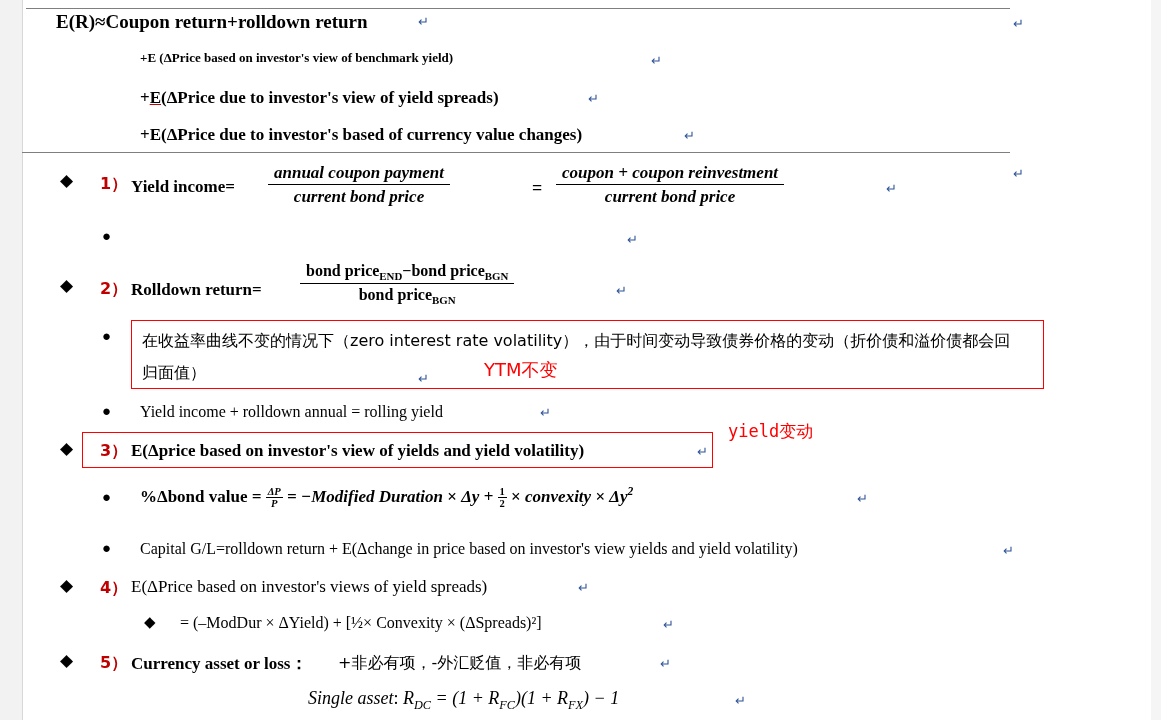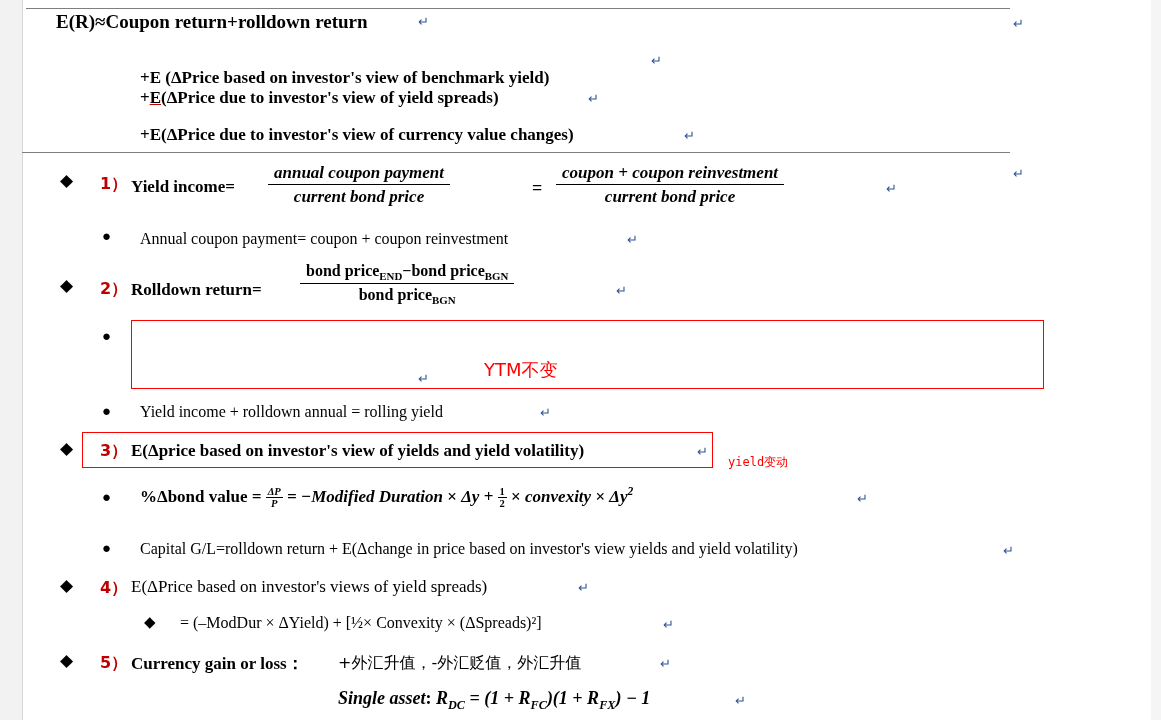--- a/index.html
+++ b/index.html
@@ -132,76 +132,76 @@
   <div class="left-strip"></div>
   <div class="right-strip"></div>
 
   <div class="hr hr-top"></div>
   <div class="hr hr-mid"></div>
 
   <div class="line b" style="left:56px; top:11px; font-size:19px;">E(R)≈Coupon return+rolldown return</div>
   <span class="pilcrow line" style="left:418px; top:14px;">↵</span>
   <span class="pilcrow line" style="left:1013px; top:16px;">↵</span>
 
-  <div class="line b" style="left:140px; top:50px; font-size:17px;margin-top:18px;">+E (ΔPrice based on investor's view of benchmark yield)</div>
+  <div class="line b" style="left:140px; top:50px; font-size:13px;">+E (ΔPrice based on investor's view of benchmark yield)</div>
   <span class="pilcrow line" style="left:651px; top:53px;">↵</span>
 
   <div class="line b" style="left:140px; top:88px; font-size:17px;">
     <span>+</span><span class="underline-wavy">E</span><span>(ΔPrice due to investor's view of yield spreads)</span>
   </div>
   <span class="pilcrow line" style="left:588px; top:91px;">↵</span>
 
-  <div class="line b" style="left:140px; top:125px; font-size:17px;">+E(ΔPrice due to investor's view of currency value changes)</div>
+  <div class="line b" style="left:140px; top:125px; font-size:17px;">+E(ΔPrice due to investor's based of currency value changes)</div>
   <span class="pilcrow line" style="left:684px; top:128px;">↵</span>
 
   <span class="line diamond" style="left:60px; top:172px;">◆</span>
   <span class="line num-red" style="left:100px; top:174px;">1）</span>
   <span class="line b" style="left:131px; top:177px; font-size:17px;">Yield income=</span>
 
   <span class="line frac" style="left:268px; top:163px; font-size:17px;">
     <span class="num">annual  coupon  payment</span>
     <span class="den">current  bond  price</span>
   </span>
   <span class="line b" style="left:532px; top:178px; font-size:18px;">=</span>
   <span class="line frac" style="left:556px; top:163px; font-size:17px;">
     <span class="num">coupon  +  coupon  reinvestment</span>
     <span class="den">current  bond  price</span>
   </span>
   <span class="pilcrow line" style="left:886px; top:181px;">↵</span>
   <span class="pilcrow line" style="left:1013px; top:166px;">↵</span>
 
   <span class="line bullet" style="left:102px; top:229px;">●</span>
-  <span class="line" style="left:140px; top:230px; font-size:16px;">Annual coupon payment= coupon + coupon reinvestment</span>
   <span class="pilcrow line" style="left:627px; top:232px;">↵</span>
 
   <span class="line diamond" style="left:60px; top:277px;">◆</span>
   <span class="line num-red" style="left:100px; top:279px;">2）</span>
   <span class="line b" style="left:131px; top:280px; font-size:17px;">Rolldown return=</span>
 
   <span class="line frac" style="left:300px; top:262px; font-size:16px; font-style:normal;text-align:center;">
     <span class="num"><span>bond  price</span><span class="sub">END</span><span>−</span><span>bond  price</span><span class="sub">BGN</span></span>
     <span class="den"><span>bond  price</span><span class="sub">BGN</span></span>
   </span>
   <span class="pilcrow line" style="left:616px; top:283px;">↵</span>
 
   <div class="redbox" style="left:131px; top:320px; width:913px; height:69px;"></div>
   <span class="line bullet" style="left:102px; top:329px;">●</span>
+  <div style="position:absolute; left:142px; top:325px; width:880px; font-size:16px; line-height:32px;" class="cjk">在收益率曲线不变的情况下（zero interest rate volatility），由于时间变动导致债券价格的变动（折价债和溢价债都会回归面值）</div>
   <span class="pilcrow line" style="left:418px; top:371px;">↵</span>
   <span class="redtext cjk" style="left:484px; top:358px; font-size:18px;">YTM不变</span>
 
   <span class="line bullet" style="left:102px; top:404px;">●</span>
   <span class="line" style="left:140px; top:403px; font-size:16px;">Yield income + rolldown annual = rolling yield</span>
   <span class="pilcrow line" style="left:540px; top:405px;">↵</span>
 
   <div class="redbox" style="left:82px; top:432px; width:631px; height:36px;"></div>
   <span class="line diamond" style="left:60px; top:440px;">◆</span>
   <span class="line num-red" style="left:100px; top:441px;">3）</span>
   <span class="line b" style="left:131px; top:441px; font-size:17px;">E(Δprice based on investor's view of yields and yield volatility)</span>
   <span class="pilcrow line" style="left:697px; top:444px;">↵</span>
-  <span class="redtext mono-red" style="left:728px; top:454px; font-size:12px;">yield变动</span>
+  <span class="redtext mono-red" style="left:728px; top:420px; font-size:17px;">yield变动</span>
 
   <span class="line bullet" style="left:102px; top:490px;">●</span>
   <div class="line b" style="left:140px; top:485px; font-size:17px; font-style:italic;">
     <span style="font-style:normal;">%Δbond  value</span>
     <span>=</span>
     <span class="smallfrac" style="font-style:italic;">
       <span class="num">ΔP</span>
       <span class="den">P</span>
     </span>
     <span>=</span>
@@ -228,23 +228,23 @@
   <span class="line num-red" style="left:100px; top:578px;">4）</span>
   <span class="line" style="left:131px; top:577px; font-size:17px;">E(ΔPrice based on investor's views of yield spreads)</span>
   <span class="pilcrow line" style="left:578px; top:580px;">↵</span>
 
   <span class="line diamond" style="left:144px; top:615px; font-size:15px;">◆</span>
   <span class="line" style="left:180px; top:614px; font-size:16px;">= (–ModDur × ΔYield) + [½× Convexity × (ΔSpreads)²]</span>
   <span class="pilcrow line" style="left:663px; top:617px;">↵</span>
 
   <span class="line diamond" style="left:60px; top:652px;">◆</span>
   <span class="line num-red" style="left:100px; top:653px;">5）</span>
-  <span class="line b" style="left:131px; top:652px; font-size:17px;">Currency gain or loss：</span>
-  <span class="line cjk" style="left:338px; top:653px; font-size:16px;">+外汇升值，-外汇贬值，外汇升值</span>
+  <span class="line b" style="left:131px; top:652px; font-size:17px;">Currency asset or loss：</span>
+  <span class="line cjk" style="left:338px; top:653px; font-size:16px;">+非必有项，-外汇贬值，非必有项</span>
   <span class="pilcrow line" style="left:660px; top:656px;">↵</span>
 
-  <div class="line" style="left:338px; top:688px; font-size:18px; font-style:italic; font-weight:bold;">
+  <div class="line" style="left:308px; top:688px; font-size:18px; font-style:italic; font-weight:normal;">
     <span>Single asset</span><span style="font-style:normal;">:</span>
     <span>R</span><span class="sub">DC</span><span> = (1 + R</span><span class="sub">FC</span><span>)(1 + R</span><span class="sub">FX</span><span>) − 1</span>
   </div>
   <span class="pilcrow line" style="left:735px; top:693px;">↵</span>
 
 </div>
 
 </body></html>

